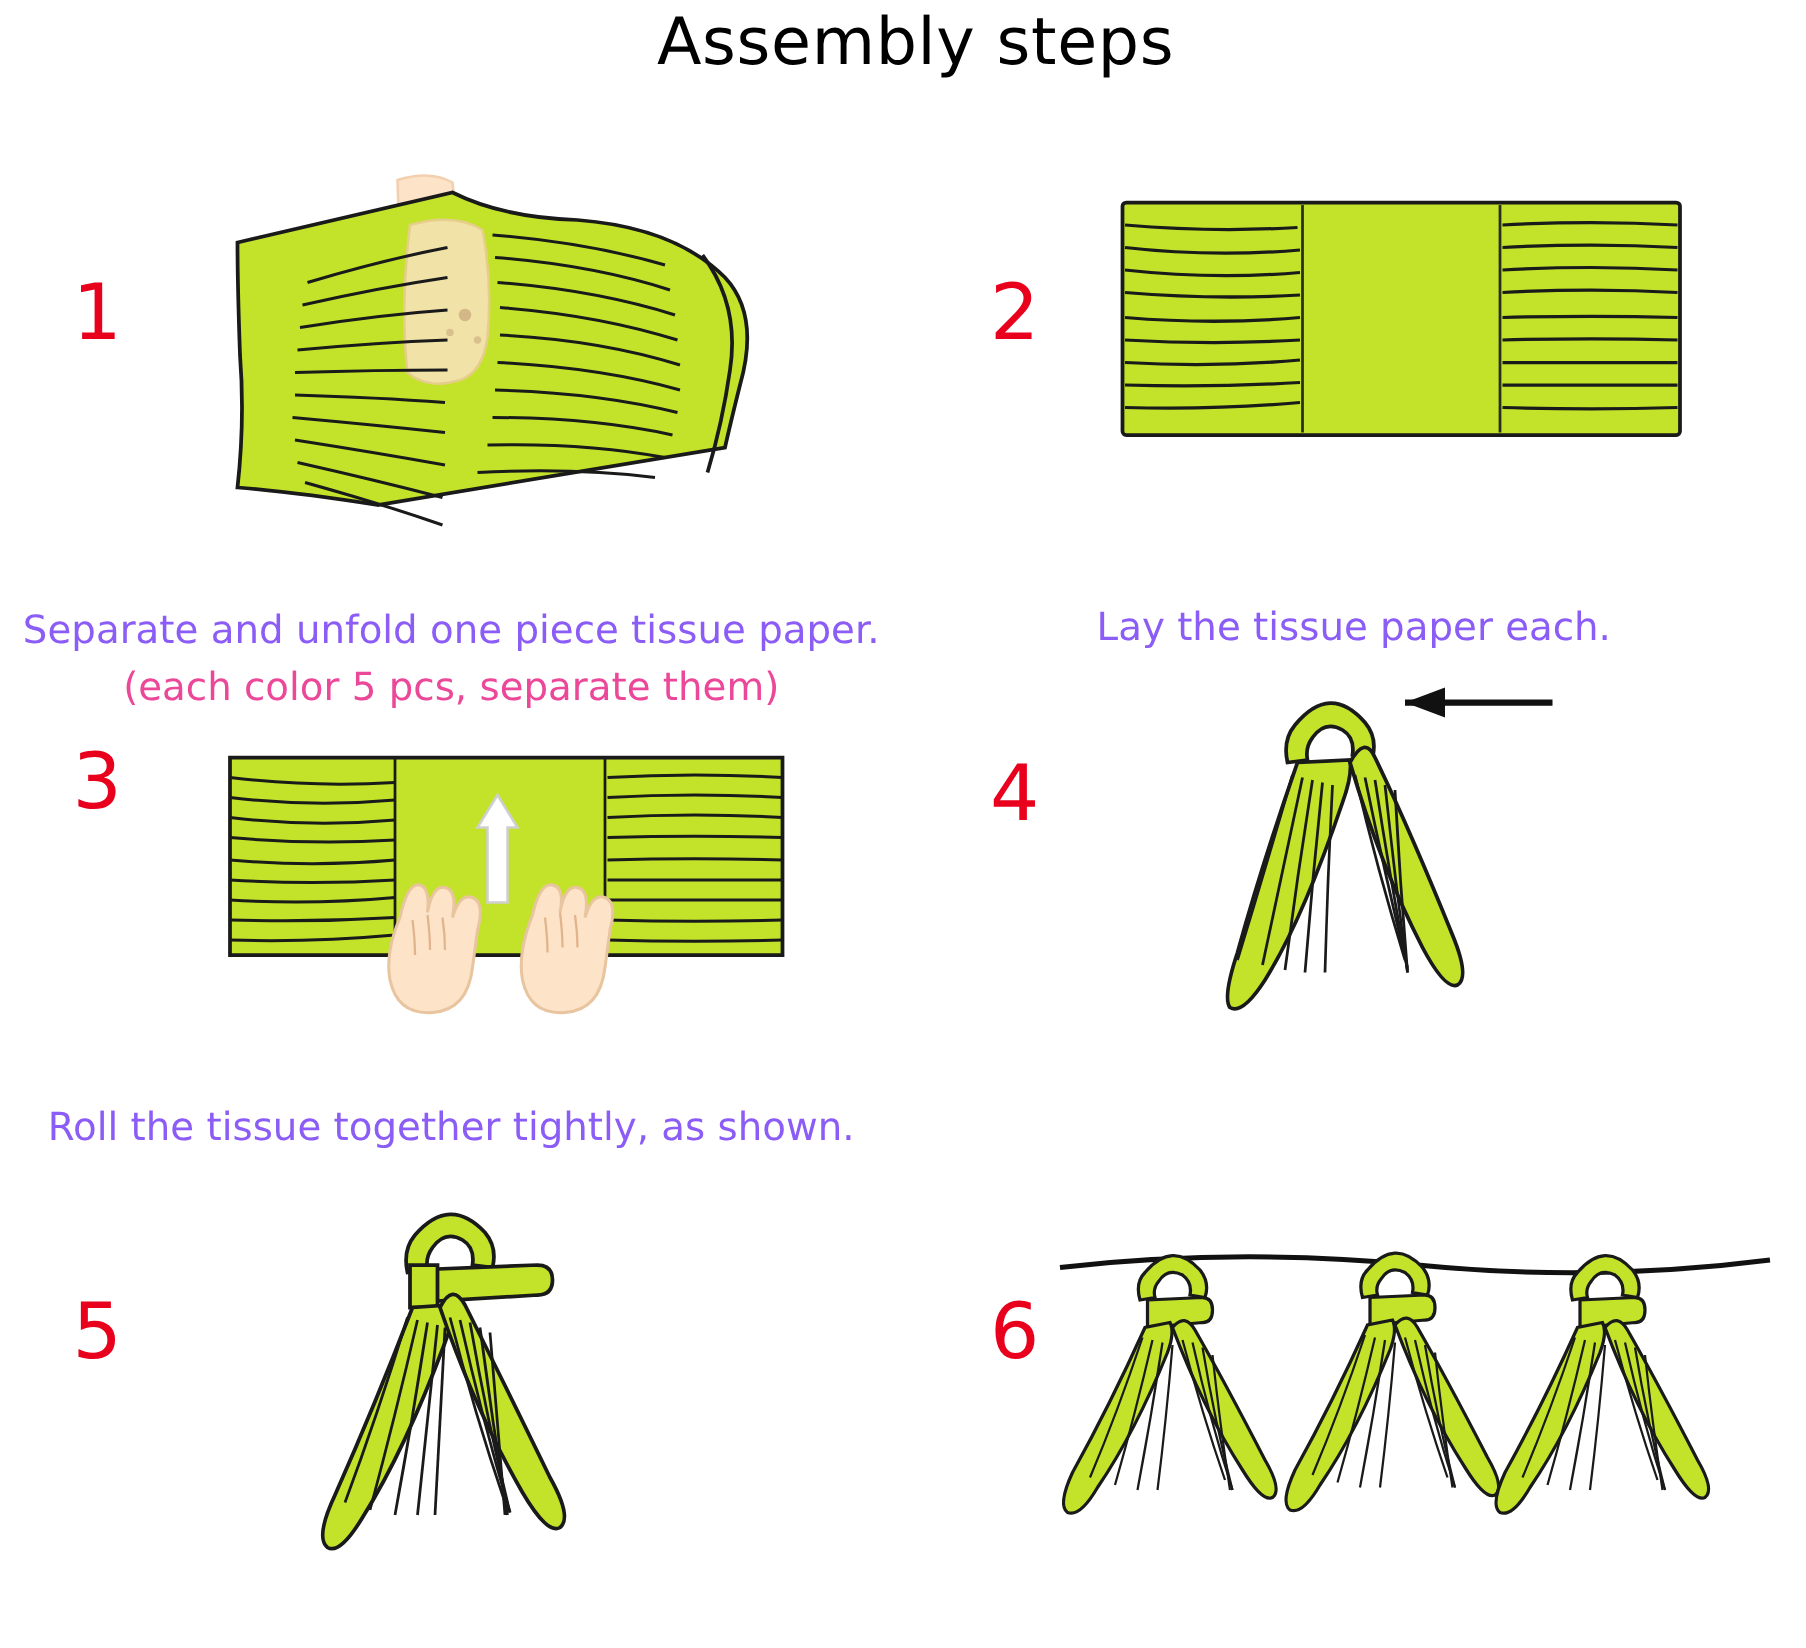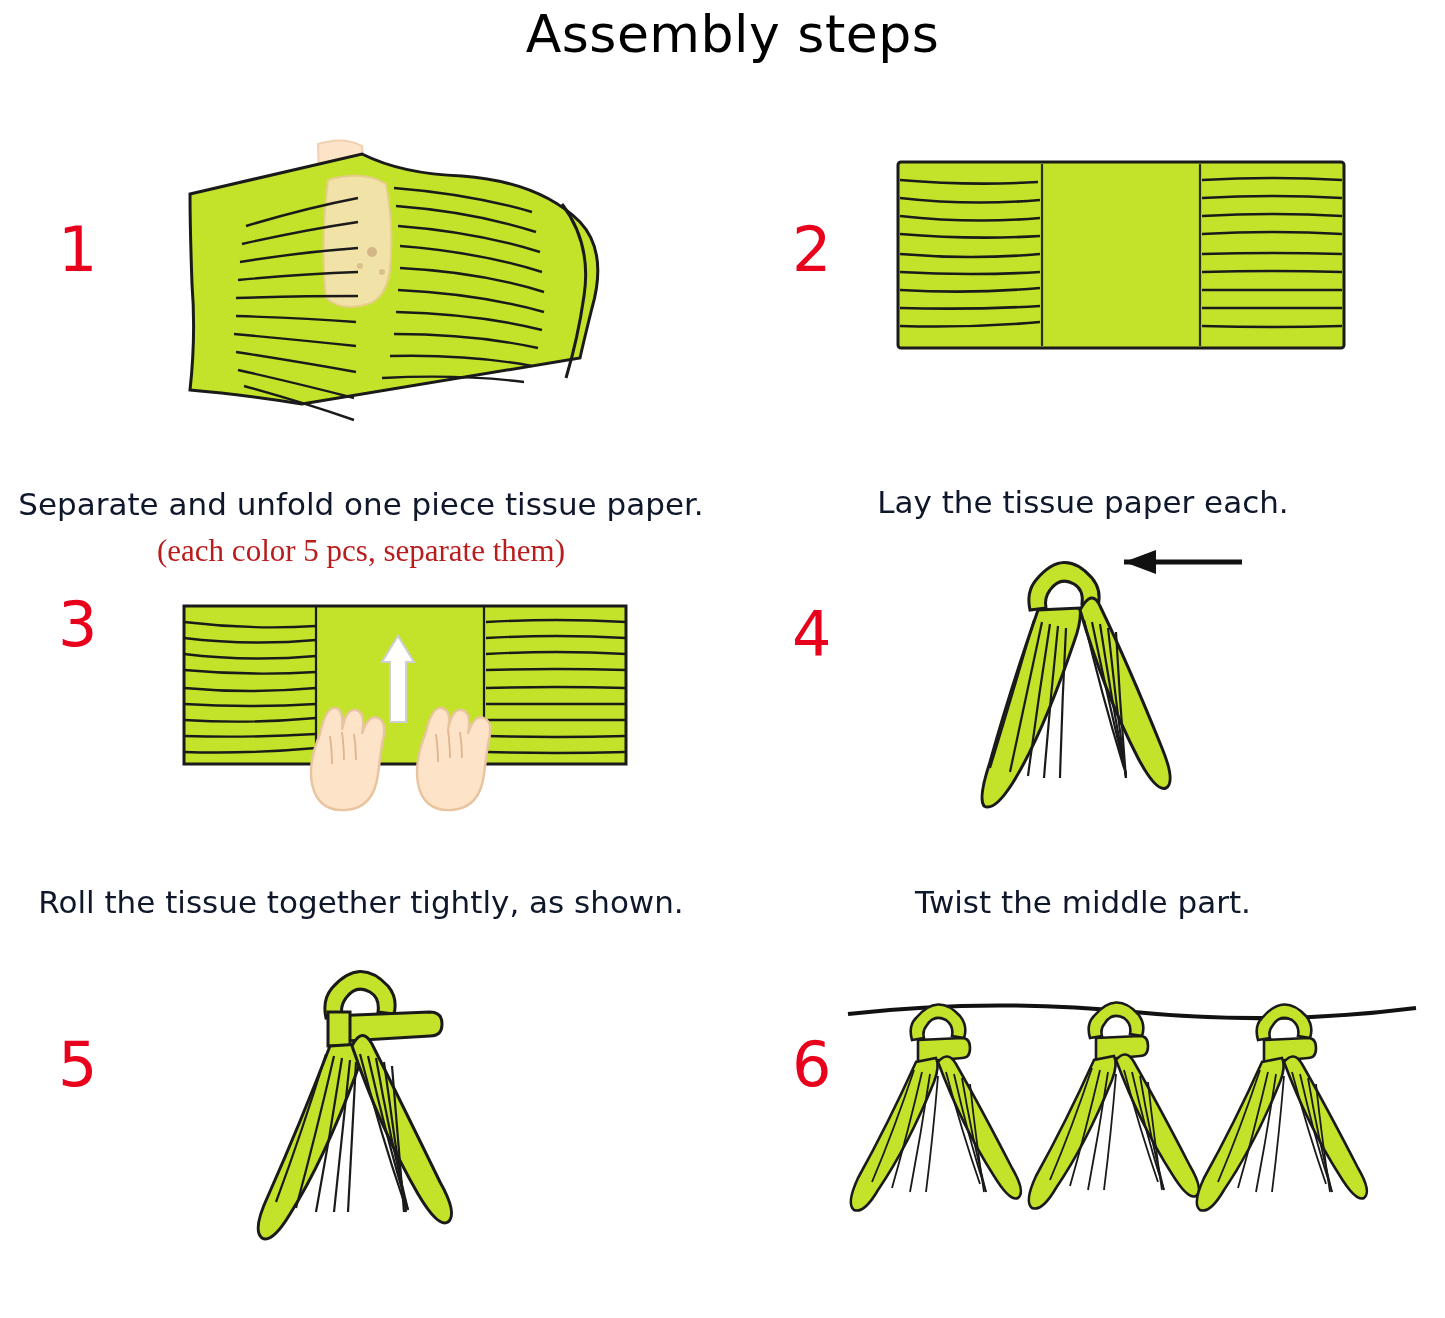--- a/index.html
+++ b/index.html
@@ -43,25 +43,24 @@
     font-size: 62px;
     font-weight: 400;
     font-family: "DejaVu Sans", sans-serif;
     line-height: 1;
   }
   .caption {
     text-align: center;
     font-size: 31px;
     line-height: 1.22;
     font-family: "DejaVu Sans", sans-serif;
-    color: #0f172a;
+    color: #8b5cf6;
   }
   .caption.red {
-    color: #b91c1c;
-    font-family: Liberation Serif, serif;
+    color: #ec4899;
   }
   .art {
     position: relative;
   }
   svg { display: block; }
 
   
   #r1 .cell { height: 420px; }
   #r1c1 .step-num { left: 58px;  top: 160px; }
   #r1c2 .step-num { left: 70px;  top: 160px; }
@@ -263,23 +262,20 @@
             <path d="M204 108 q4 74 10 146"></path>
           </g>
         </svg>
       </div>
     </div>
   </div>
 
   <div class="row">
     <div class="cell" style="height:70px;">
       <div class="caption">Roll the tissue together tightly, as shown.</div>
-    </div>
-    <div class="cell" style="height:70px;">
-      <div class="caption">Twist the middle part.</div>
     </div>
   </div>
 
   <div class="row" id="r3">
 
     <div class="cell" style="height:390px;">
       <div class="step-num abs" style="left:58px; top:80px;">5</div>
       <div class="art abs" style="left:200px; top:0px;">
         <svg width="400" height="360" viewBox="0 0 400 360">
 

